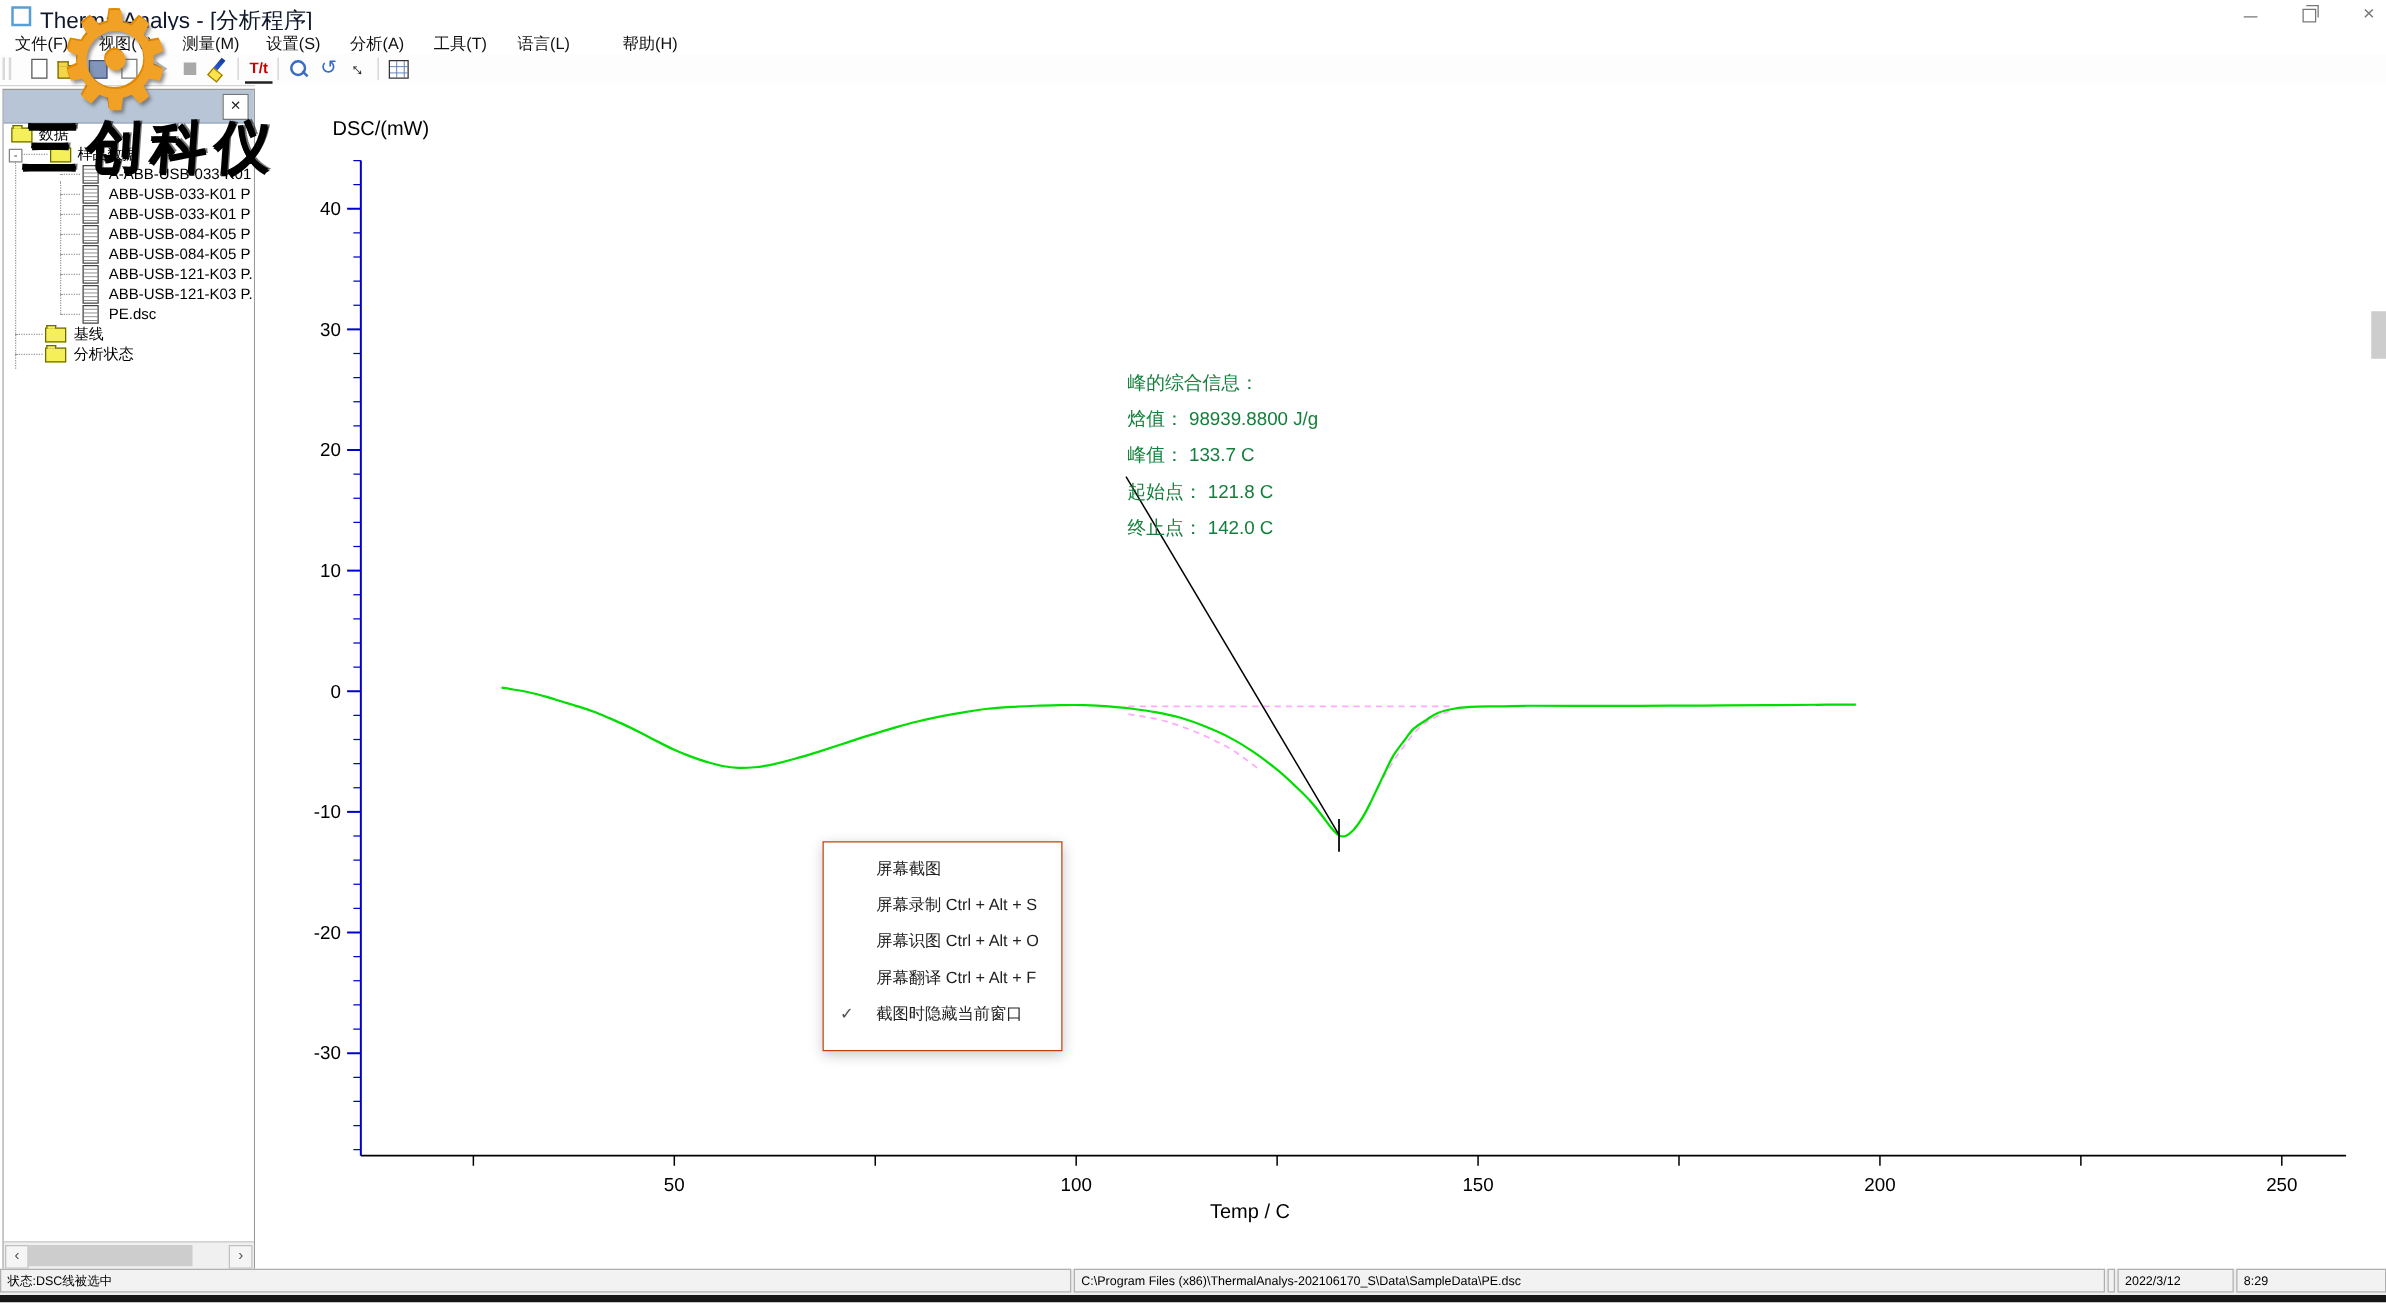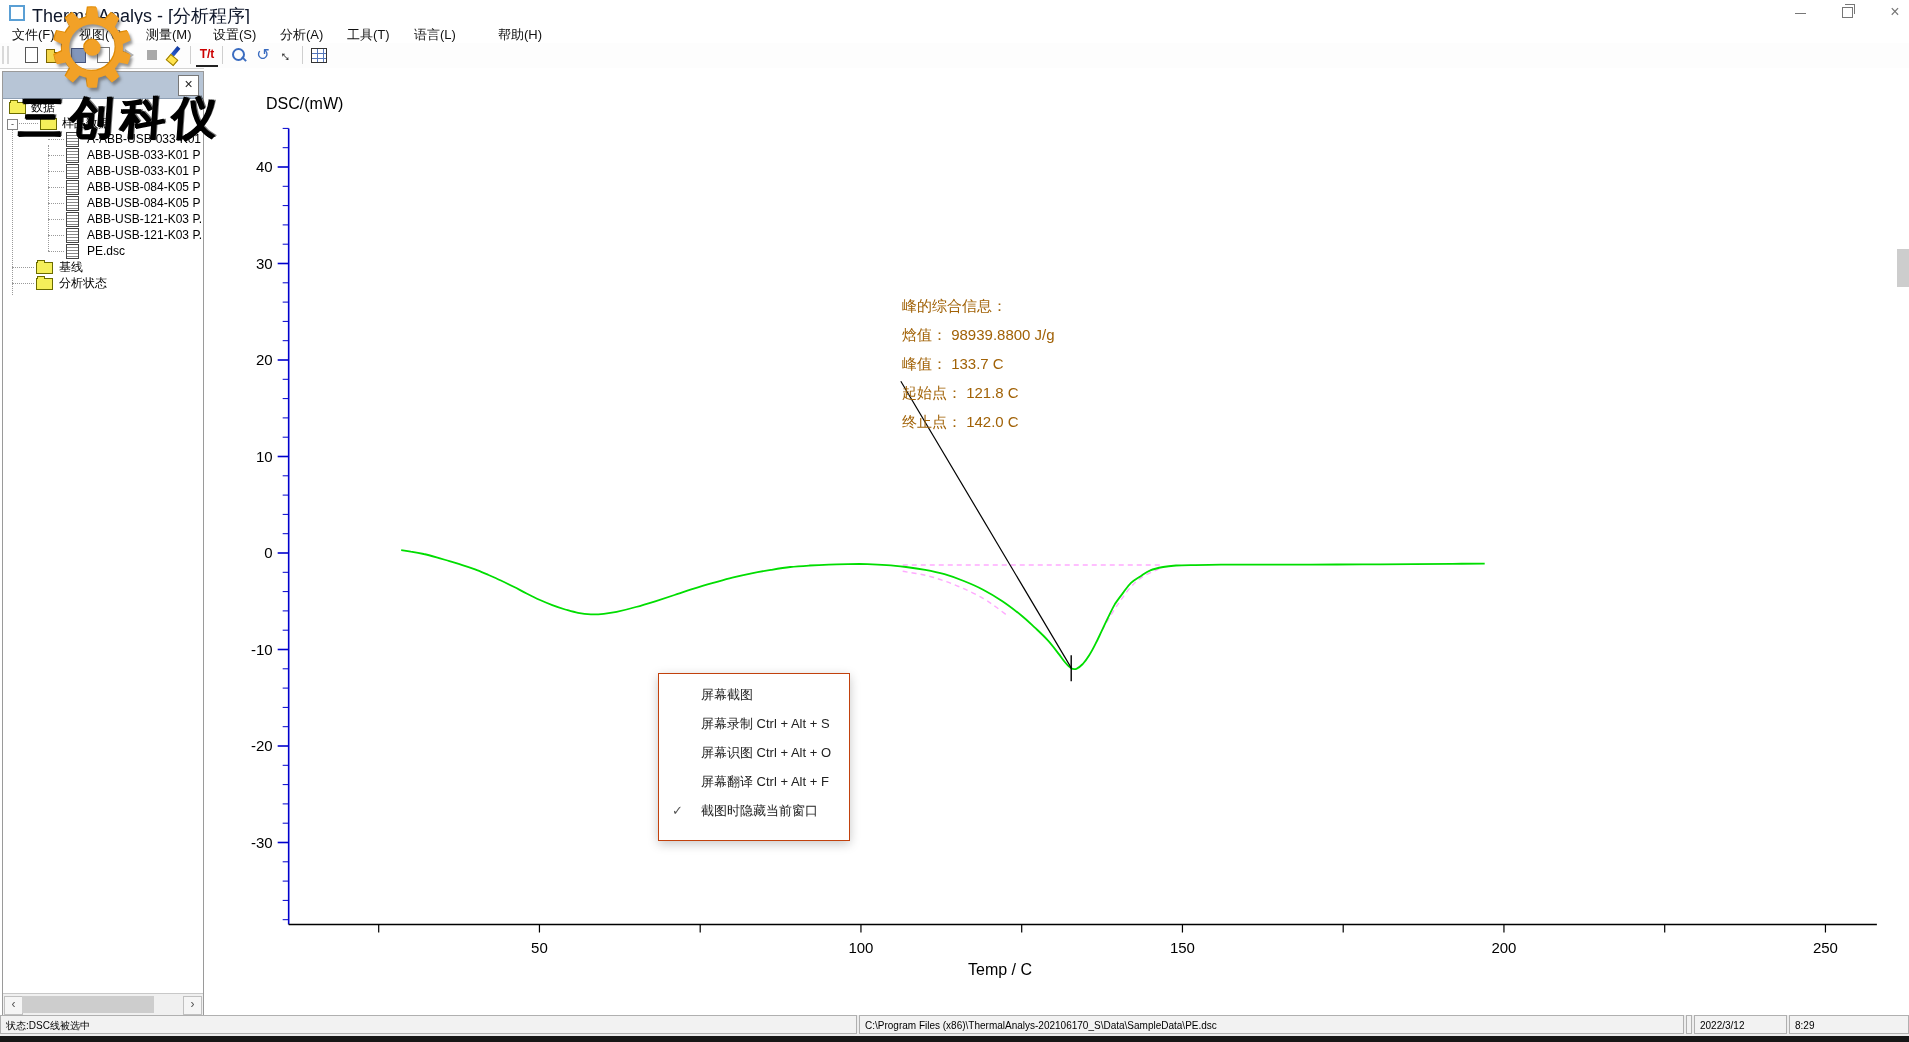--- a/index.html
+++ b/index.html
@@ -290,21 +290,21 @@
       <line x1="698.7435" y1="497.0625" x2="959.1584999999999" y2="497.0625" stroke="#ffaaff" stroke-width="1.4" stroke-dasharray="5 4"></line>
       <path d="M698.7,503.3C702.5,504.0 714.3,505.6 721.2,507.2C728.2,508.8 734.1,510.7 740.5,513.0C747.0,515.2 753.4,517.8 759.8,520.7C766.3,523.6 773.8,527.3 779.1,530.4C784.5,533.4 787.7,536.0 792.0,539.0C796.3,542.1 802.7,547.1 804.8,548.7" stroke="#ffaaff" fill="none" stroke-width="1.4" stroke-dasharray="5 4"></path>
       <path d="M898.1,562.2C899.7,559.5 904.5,550.9 907.7,545.8C910.9,540.6 914.1,535.8 917.4,531.3C920.6,526.8 923.8,522.3 927.0,518.8C930.2,515.2 932.9,512.7 936.7,510.1C940.4,507.5 945.8,505.1 949.5,503.3C953.3,501.6 957.6,500.1 959.2,499.5" stroke="#ffaaff" fill="none" stroke-width="1.4" stroke-dasharray="5 4"></path>
       <path d="M197.2,482.1C198.8,482.3 203.1,482.9 206.8,483.6C210.6,484.2 215.4,485.0 219.7,486.0C224.0,486.9 228.3,488.1 232.6,489.3C236.9,490.5 241.1,491.9 245.4,493.2C249.7,494.5 254.0,495.7 258.3,497.1C262.6,498.4 266.9,499.8 271.1,501.4C275.4,503.0 279.7,504.9 284.0,506.7C288.3,508.6 292.6,510.5 296.9,512.5C301.2,514.5 305.4,516.6 309.7,518.8C314.0,520.9 318.3,523.4 322.6,525.5C326.9,527.7 331.2,529.9 335.4,531.8C339.7,533.7 344.0,535.5 348.3,537.1C352.6,538.7 356.9,540.2 361.2,541.5C365.5,542.7 369.7,544.0 374.0,544.8C378.3,545.6 382.6,546.1 386.9,546.3C391.2,546.4 395.5,546.2 399.7,545.8C404.0,545.4 407.3,545.0 412.6,543.9C418.0,542.7 425.5,540.8 431.9,539.0C438.3,537.3 444.8,535.3 451.2,533.3C457.6,531.2 464.0,529.1 470.5,527.0C476.9,524.9 483.3,522.7 489.8,520.7C496.2,518.7 502.6,516.8 509.1,514.9C515.5,513.1 521.9,511.2 528.3,509.6C534.8,508.0 541.2,506.6 547.6,505.3C554.1,504.0 560.5,502.9 566.9,501.9C573.4,500.8 579.8,499.7 586.2,499.0C592.6,498.3 599.1,497.9 605.5,497.5C611.9,497.1 618.4,496.8 624.8,496.6C631.2,496.3 637.7,496.2 644.1,496.1C650.5,496.0 656.9,495.9 663.4,496.1C669.8,496.3 676.2,496.6 682.7,497.1C689.1,497.5 695.5,498.2 702.0,499.0C708.4,499.8 714.8,500.7 721.2,501.9C727.7,503.1 734.1,504.4 740.5,506.2C747.0,508.1 753.4,510.4 759.8,513.0C766.3,515.6 772.7,518.3 779.1,521.7C785.5,525.0 792.0,528.9 798.4,533.3C804.8,537.6 812.3,543.4 817.7,547.7C823.1,552.1 826.3,555.3 830.6,559.3C834.8,563.3 839.5,567.5 843.4,571.9C847.4,576.2 851.5,581.7 854.3,585.4C857.2,589.1 858.6,591.6 860.8,594.0C862.9,596.5 865.3,599.2 867.2,600.3C869.1,601.4 870.4,601.5 872.4,600.8C874.3,600.1 876.6,598.2 878.8,596.0C880.9,593.7 883.1,590.7 885.2,587.3C887.4,583.9 889.5,579.9 891.6,575.7C893.8,571.5 895.9,566.7 898.1,562.2C900.2,557.7 902.4,553.0 904.5,548.7C906.6,544.3 908.5,540.2 910.9,536.1C913.4,532.1 916.6,528.1 919.3,524.6C922.0,521.0 924.1,517.6 927.0,514.9C929.9,512.2 933.4,510.3 936.7,508.2C939.9,506.1 942.5,503.9 946.3,502.4C950.0,500.8 954.9,499.8 959.2,499.0C963.4,498.2 966.7,497.9 972.0,497.5C977.4,497.2 983.8,497.2 991.3,497.1C998.8,496.9 1006.3,496.7 1017.0,496.6C1027.7,496.5 1040.6,496.6 1055.6,496.6C1070.6,496.6 1089.9,496.6 1107.0,496.6C1124.2,496.5 1141.3,496.5 1158.5,496.4C1175.6,496.3 1194.9,496.2 1209.9,496.1C1224.9,496.0 1236.7,495.9 1248.5,495.8C1260.3,495.7 1275.3,495.6 1280.7,495.6" stroke="#00dd00" fill="none" stroke-width="1.8"></path>
       <line x1="696.8145" y1="313.23" x2="867.2094999999999" y2="599.835" stroke="#000" stroke-width="1.2"></line>
       <line x1="867.2094999999999" y1="587.29" x2="867.2094999999999" y2="613.345" stroke="#000" stroke-width="1.4"></line>
     </svg>
 </div>
 <div class="axis-title-y">DSC/(mW)</div>
 <div class="axis-title-x">Temp / C</div>
-<div class="annotation" id="annotation" style="color: #a16207;">
+<div class="annotation" id="annotation" style="color: #15803d;">
     <div>峰的综合信息：</div>
     <div>焓值： 98939.8800 J/g</div>
     <div>峰值： 133.7 C</div>
     <div>起始点： 121.8 C</div>
     <div>终止点： 142.0 C</div>
   </div>
 <div class="right-scroll-thumb"></div>
 
 <div class="context-menu" id="context-menu">
     <div class="ctx-item"><span>屏幕截图</span></div>

